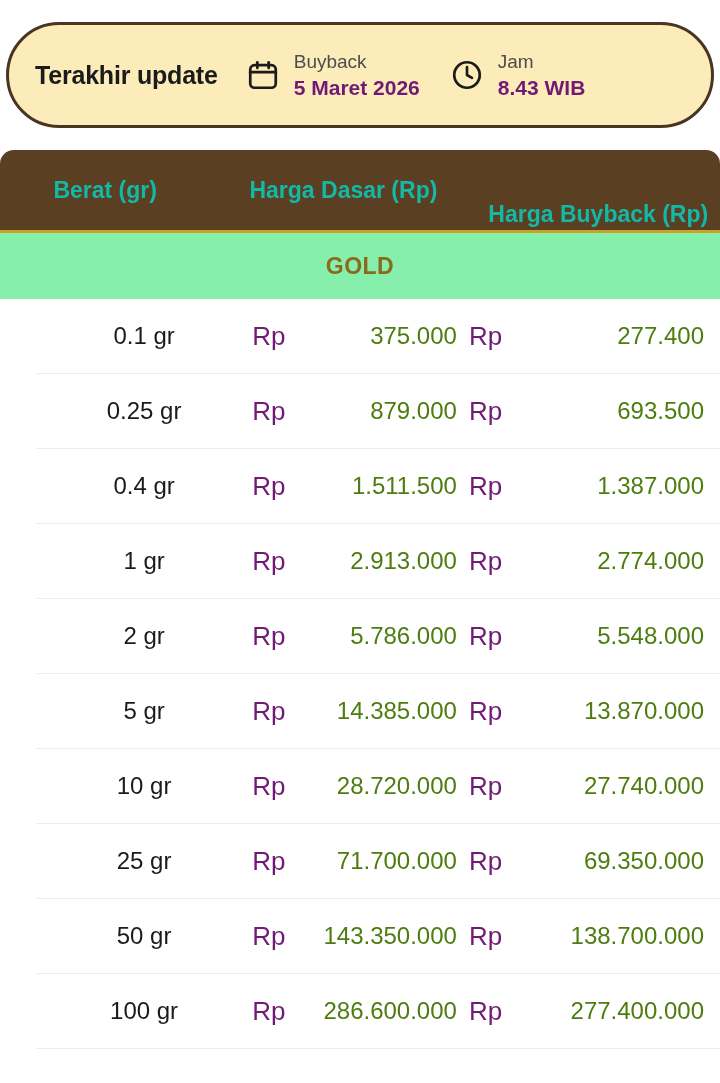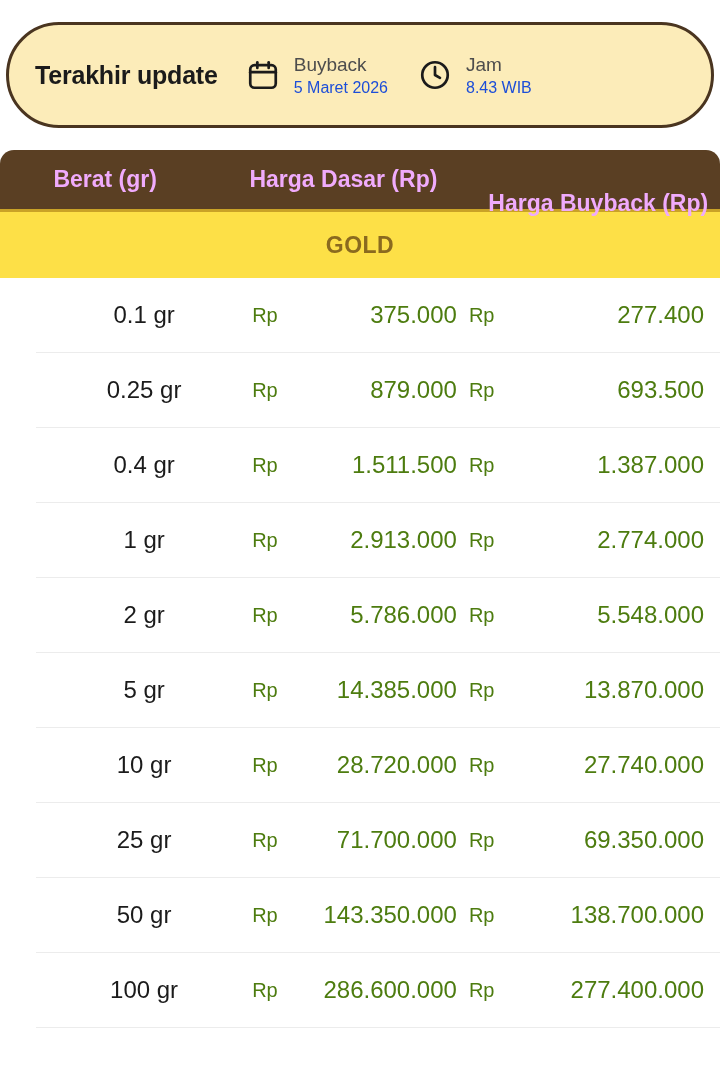--- a/index.html
+++ b/index.html
@@ -49,55 +49,55 @@
     color: #1b1b1b;
   }
   .banner-icon svg { display: block; }
   .banner-label {
     font-size: 19px;
     color: #4d4d4d;
     line-height: 1.25;
     margin-bottom: 2px;
   }
   .banner-value {
-    font-size: 16px;
-    font-weight: 400;
-    color: #1d4ed8;
+    font-size: 21px;
+    font-weight: 700;
+    color: #701a75;
     line-height: 1.2;
     white-space: nowrap;
   }
 
   
   .price-table {
     margin-top: 22px;
     width: 100%;
   }
   .table-head {
     background: #5a3f23;
     border-top-left-radius: 14px;
     border-top-right-radius: 14px;
-    height: 62px;
-    display: flex;
-    align-items: center;
-    color: #f0abfc;
+    height: 83px;
+    display: flex;
+    align-items: center;
+    color: #14b8a6;
     border-bottom: 3px solid #c9a227;
     box-sizing: border-box;
     gap: 28px;
   }
   .th {
     font-size: 23px;
     font-weight: 700;
     white-space: nowrap;
   }
   .th.weight { width: 228px; text-align: center; }
   .th.base   { width: 228px; text-align: center; }
   .th.buyback{ width: 264px; text-align: center; margin-top: 48px; }
 
   .section-row {
-    background: #fde047;
+    background: #86efac;
     height: 66px;
     display: flex;
     align-items: center;
     justify-content: center;
   }
   .section-label {
     font-size: 23px;
     font-weight: 700;
     color: #8a6a1f;
     letter-spacing: 0.5px;
@@ -122,22 +122,22 @@
     display: flex;
     align-items: center;
     padding-right: 12px;
     box-sizing: border-box;
   }
   .cell-price.buyback {
     width: 264px;
     padding-right: 16px;
   }
   .rp {
-    font-size: 20px;
-    color: #4d7c0f;
+    font-size: 26px;
+    color: #701a75;
     flex: 0 0 auto;
   }
   .amount {
     font-size: 24px;
     color: #4d7c0f;
     margin-left: auto;
     white-space: nowrap;
   }
 </style>
 </head>

